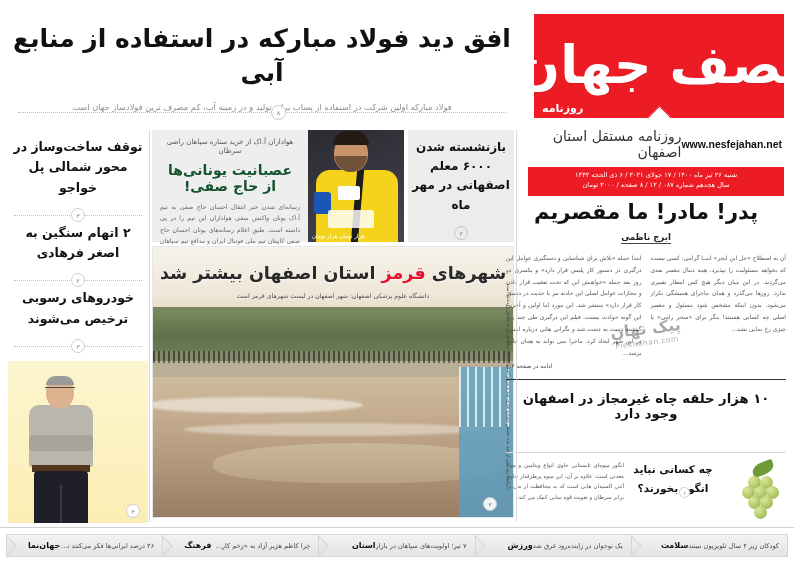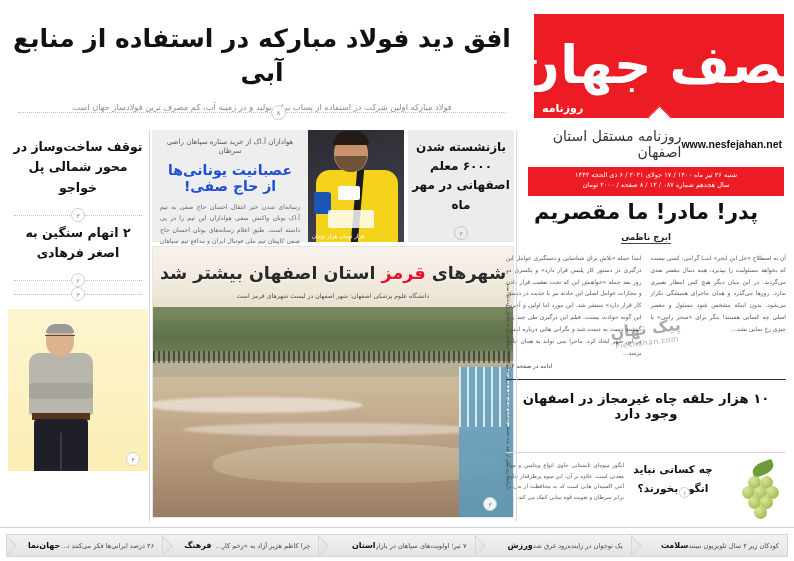--- a/index.html
+++ b/index.html
@@ -339,21 +339,21 @@
   .sport-text {
     flex: 1;
     padding: 7px 8px 6px;
     text-align: center;
   }
   .sport-kicker { font-size: 7.1px; color: #555; }
   .sport-text h3 {
     font-size: 14px;
     font-weight: bold;
     margin: 7px 0 7px;
-    color: #1d4ed8;
+    color: #14532d;
   }
   .sport-body {
     font-size: 6.2px;
     color: #666;
     line-height: 1.85;
     text-align: justify;
   }
   .sport-more {
     margin-top: 5px;
     font-size: 5.8px;
@@ -703,20 +703,23 @@
       <span class="pg-dot">۳</span>
     </div>
 
     <div class="lc-item">
       <h3>۲ اتهام سنگین به اصغر فرهادی</h3>
     </div>
     <div class="lc-rule">
       <span class="pg-dot">۲</span>
     </div>
 
+    <div class="lc-item">
+      <h3>خودروهای رسوبی ترخیص می‌شوند</h3>
+    </div>
     <div class="lc-rule">
       <span class="pg-dot">۳</span>
     </div>
 
     <div class="portrait-card">
       <div class="man">
         <div class="torso"></div>
         <div class="arms"></div>
         <div class="belt"></div>
         <div class="legs"></div>

